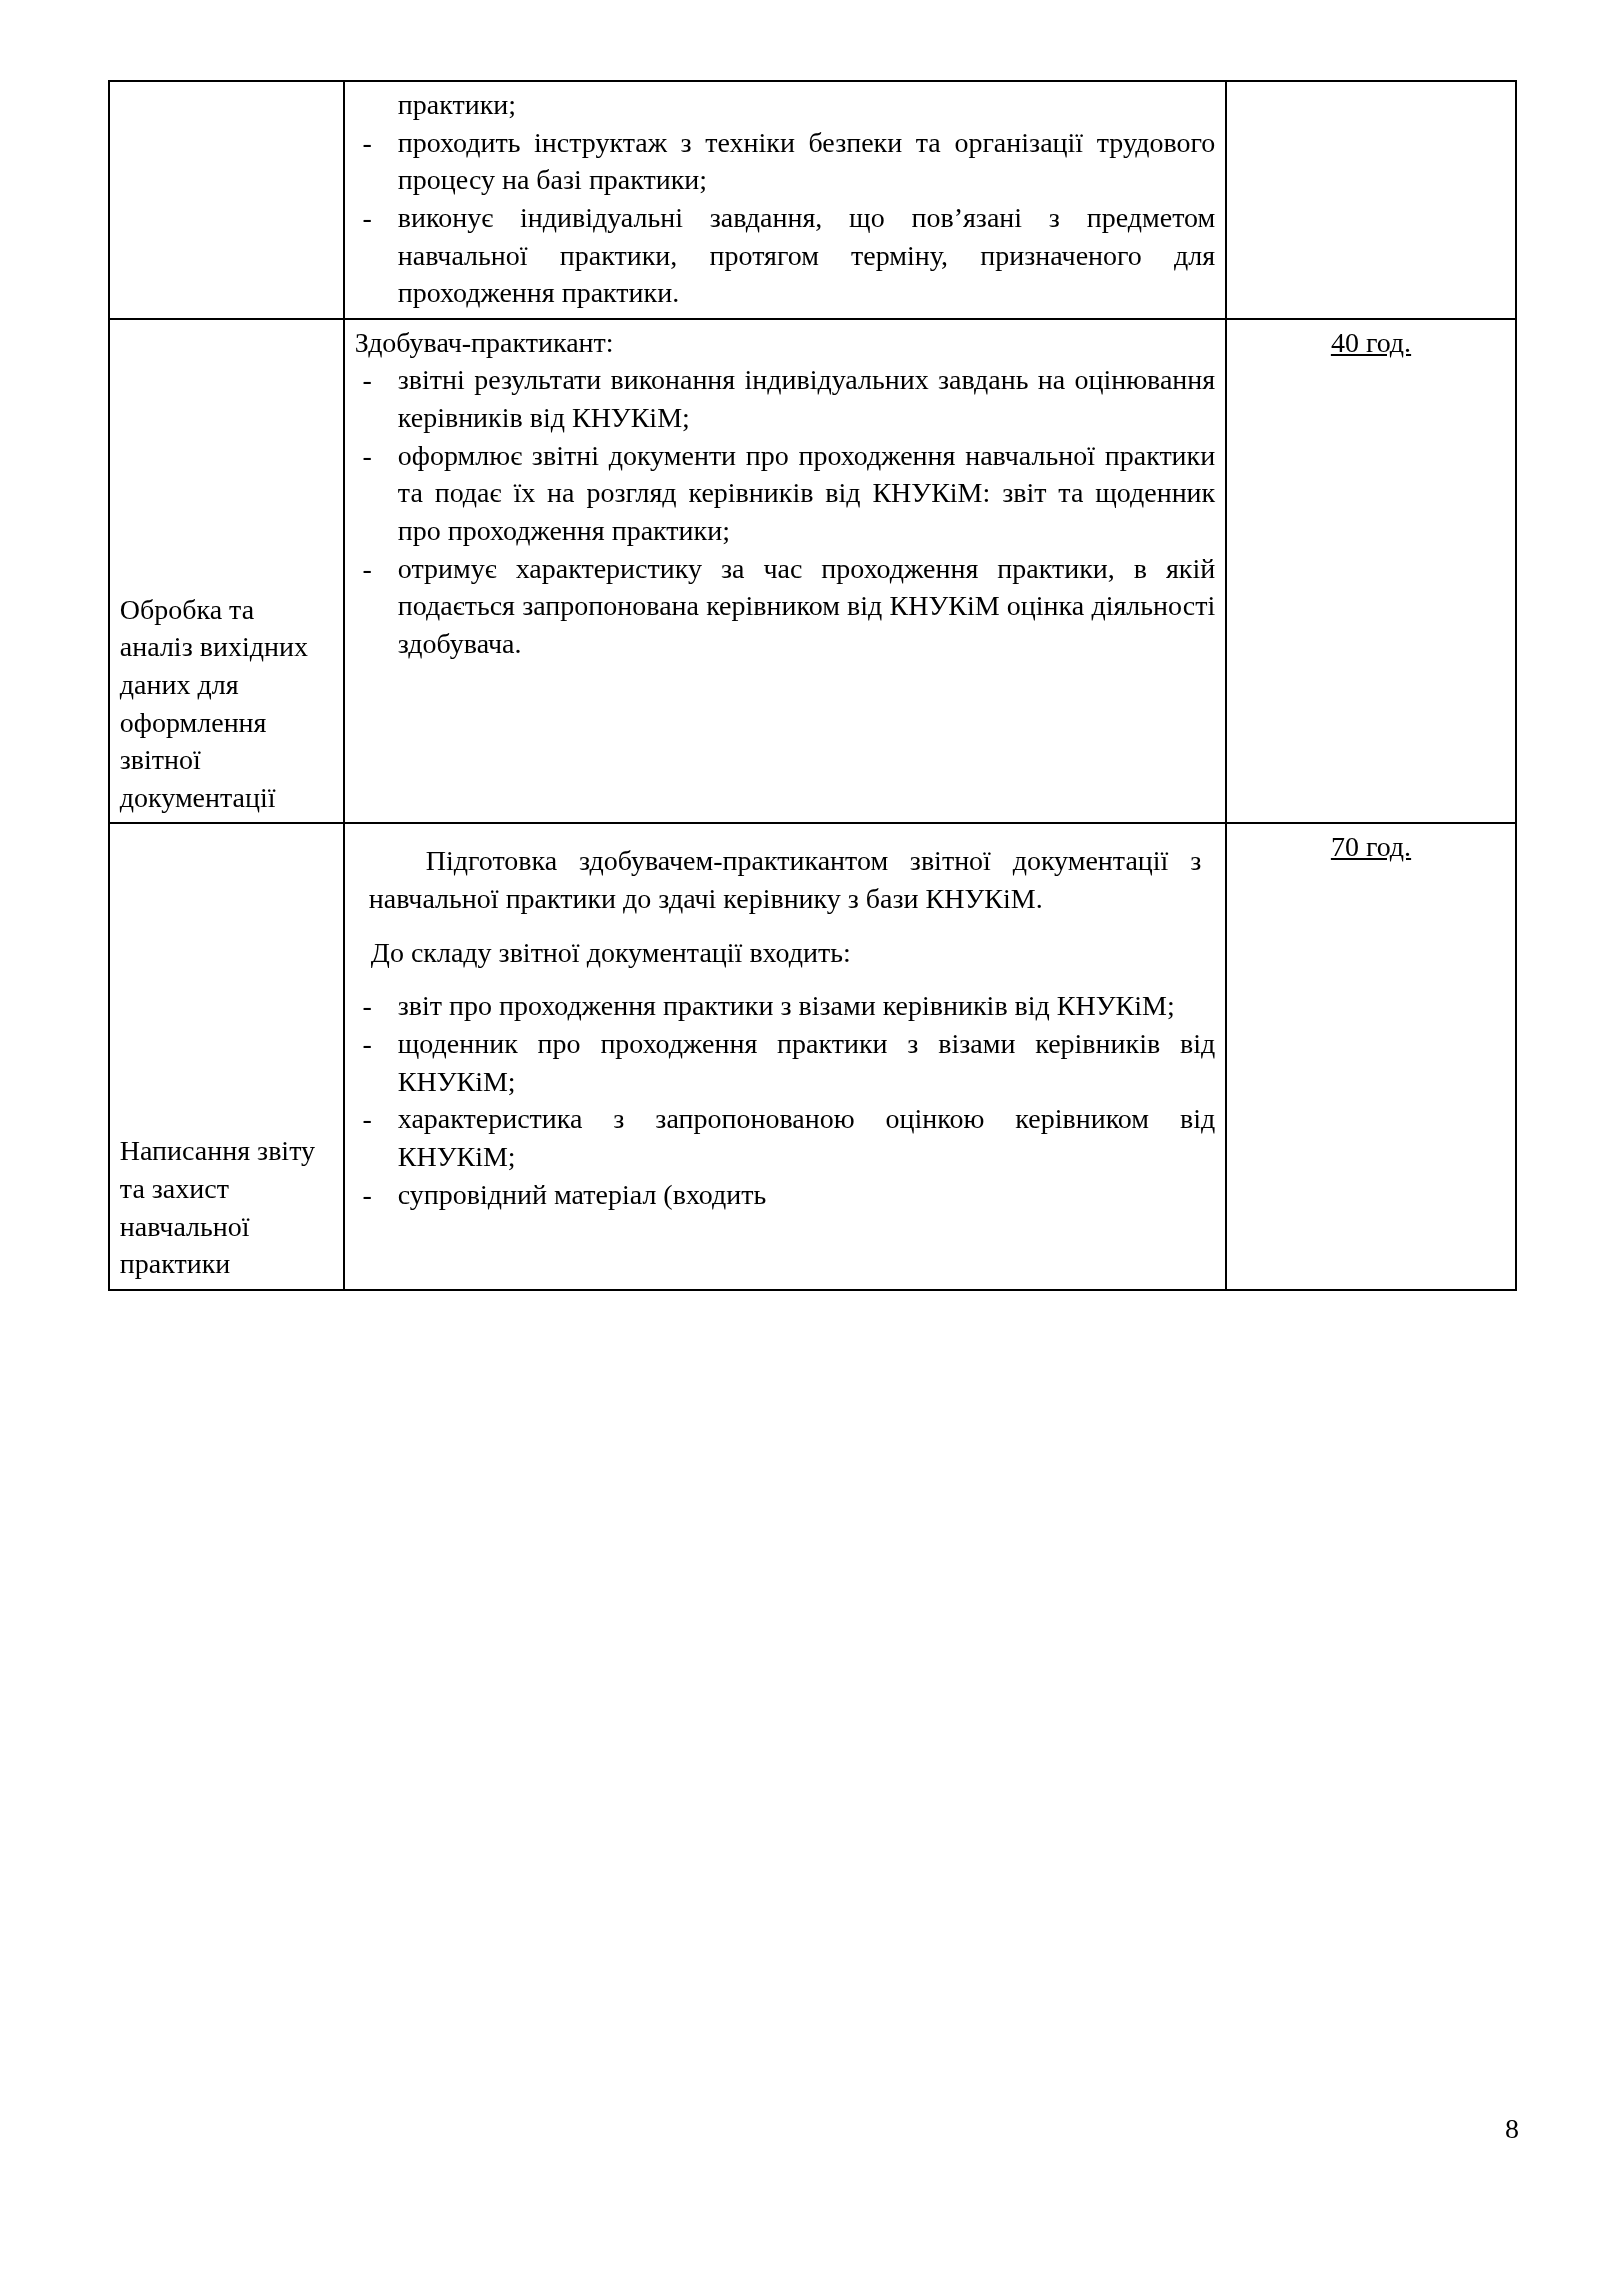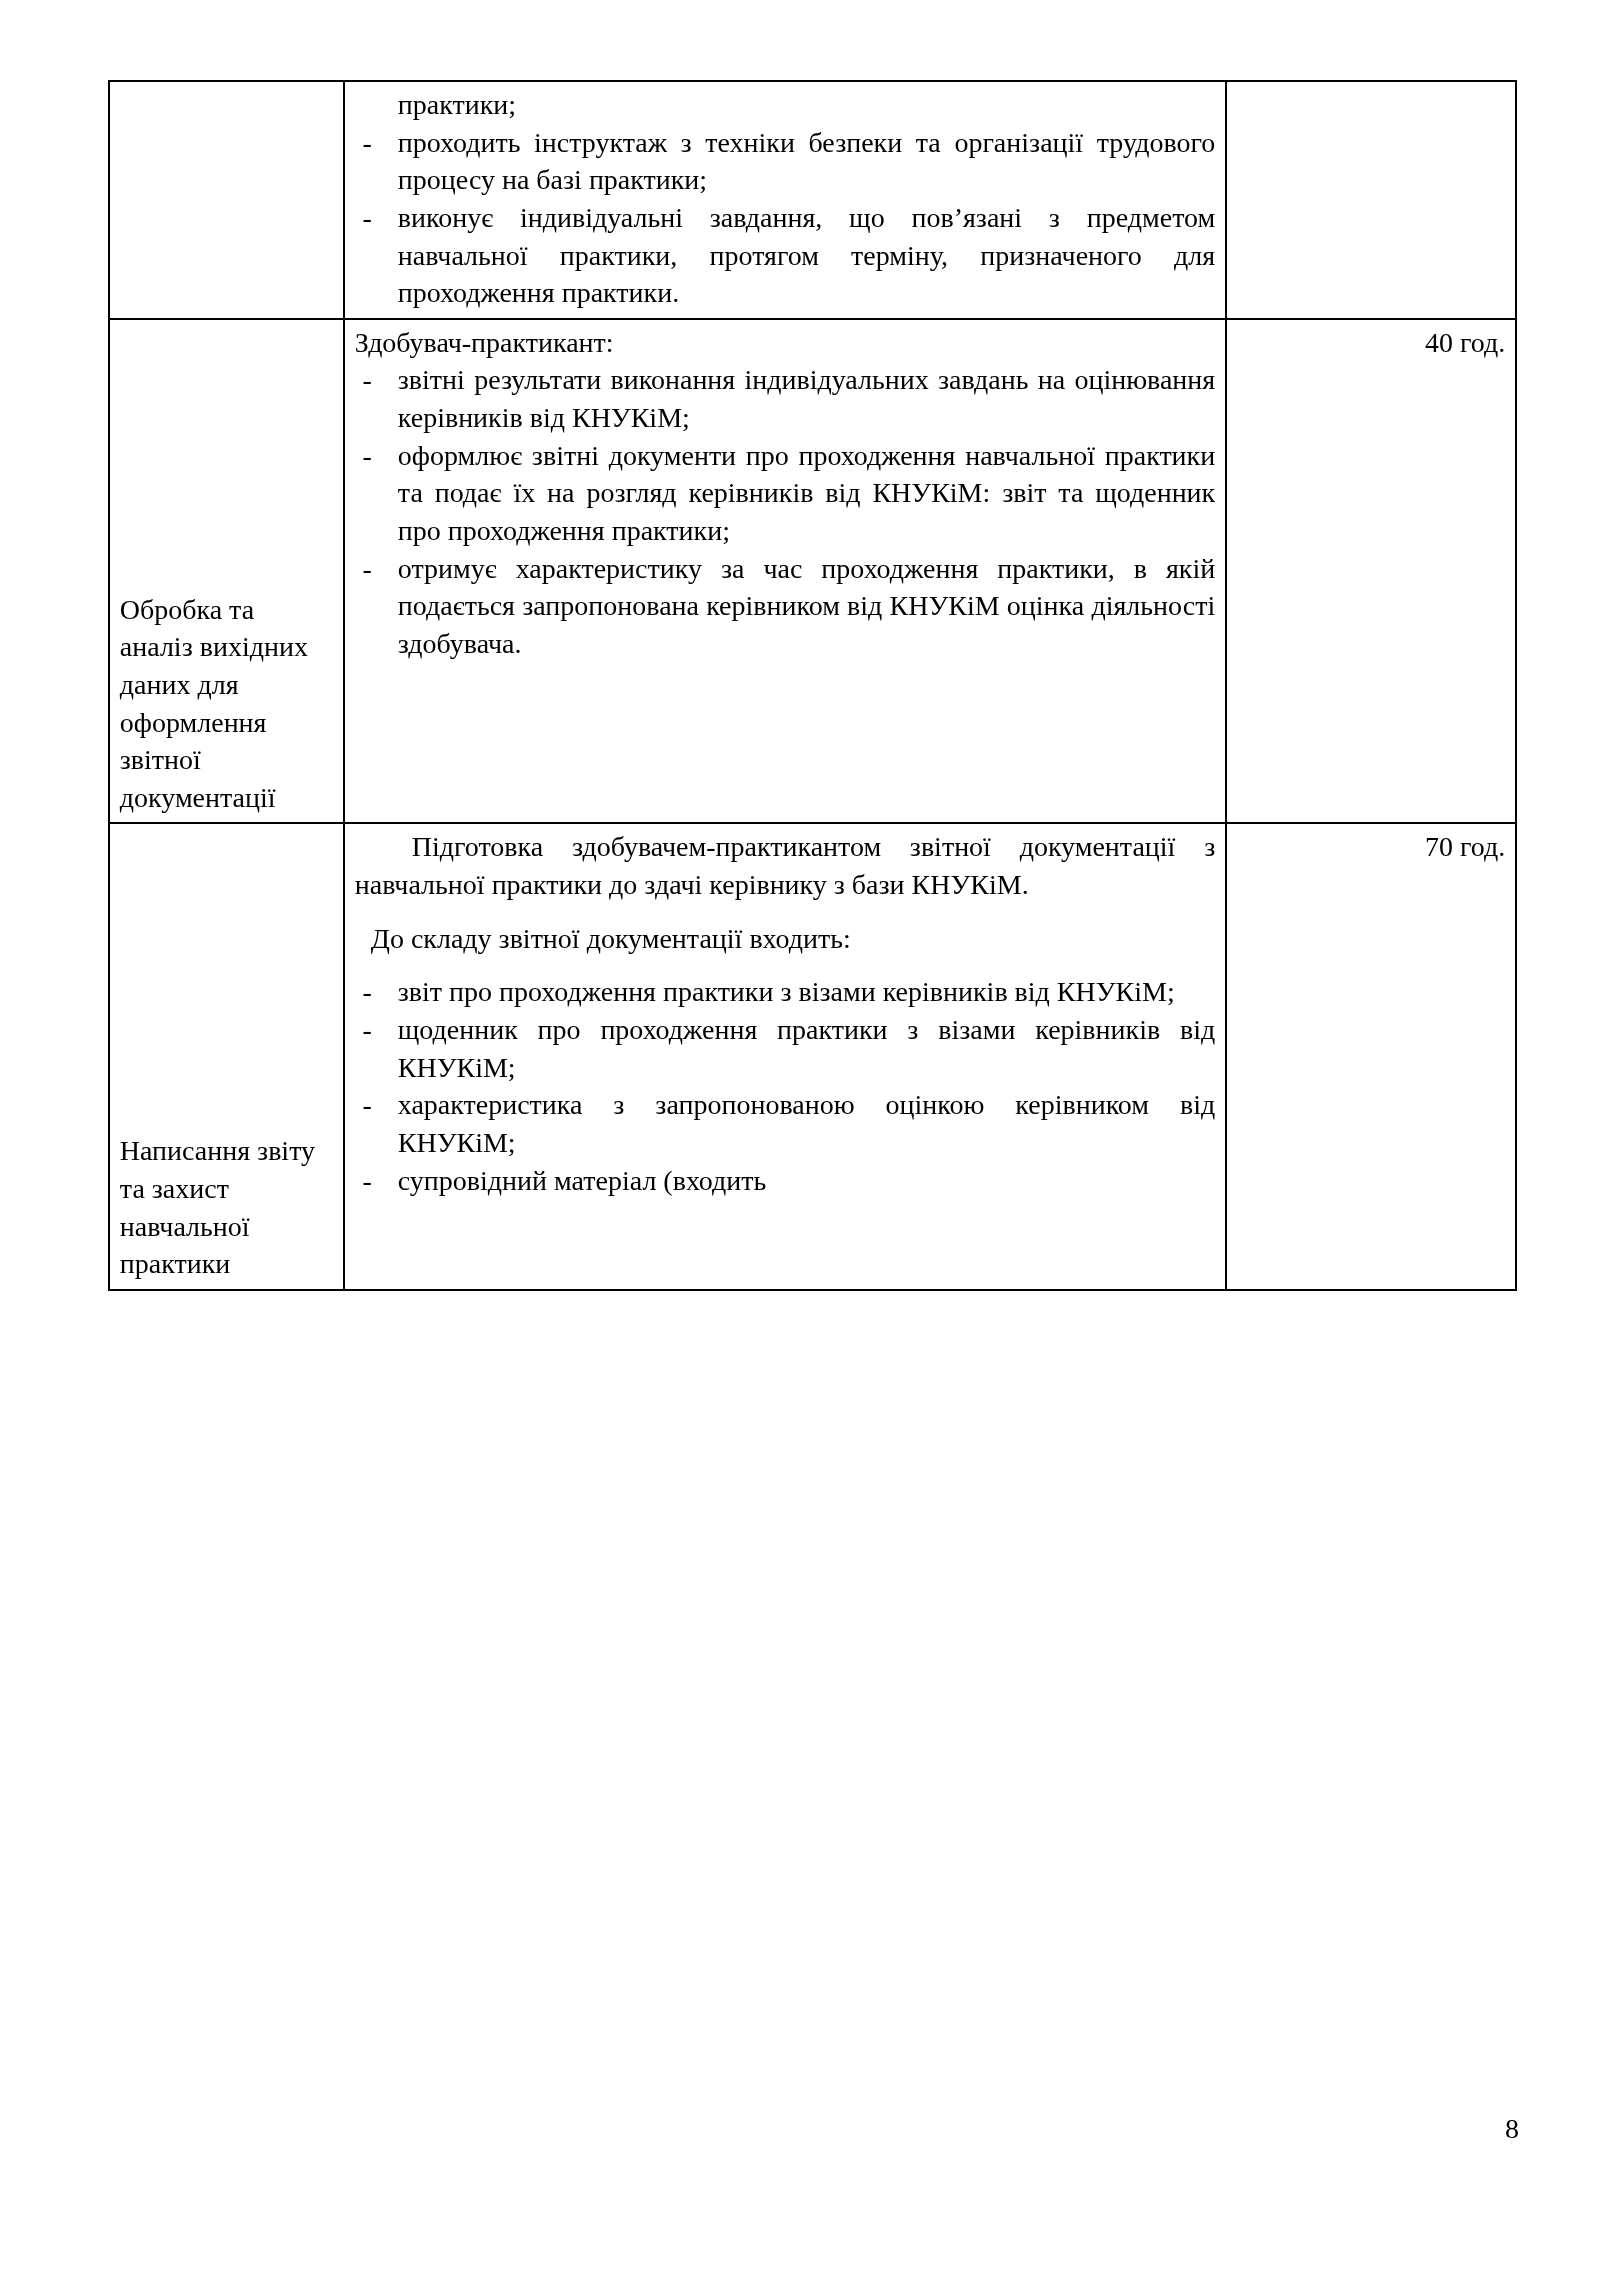--- a/index.html
+++ b/index.html
@@ -55,41 +55,42 @@
   }
 
   .cell-body {
     text-align: justify;
     text-justify: inter-word;
     padding-left: 11.8px;
     padding-right: 11.8px;
   }
 
   .cell-hours {
-    text-align: right;
+    text-align: center;
     vertical-align: top;
     padding-top: 5.9px;
+    text-decoration: underline;
   }
 
   .cell-banner {
     text-align: center;
     font-weight: bold;
     padding-top: 7.8px;
     padding-bottom: 7.8px;
   }
 
   .lead-in {
     text-align: left;
     margin: 0;
   }
 
   .lead-indent {
     text-indent: 57px;
     text-align: justify;
-    margin: 0;
+    margin: 14px;
   }
 
   .plain-line {
     text-align: justify;
     margin: 16px;
   }
 
   ul.dash-list {
     list-style: none;
     margin: 0;

